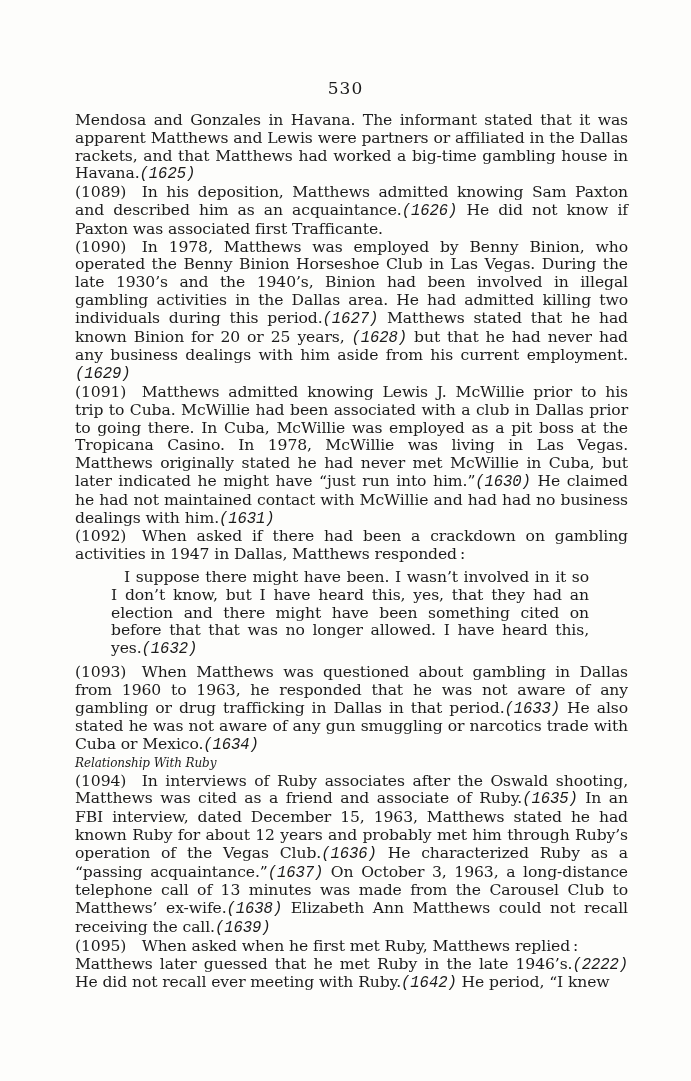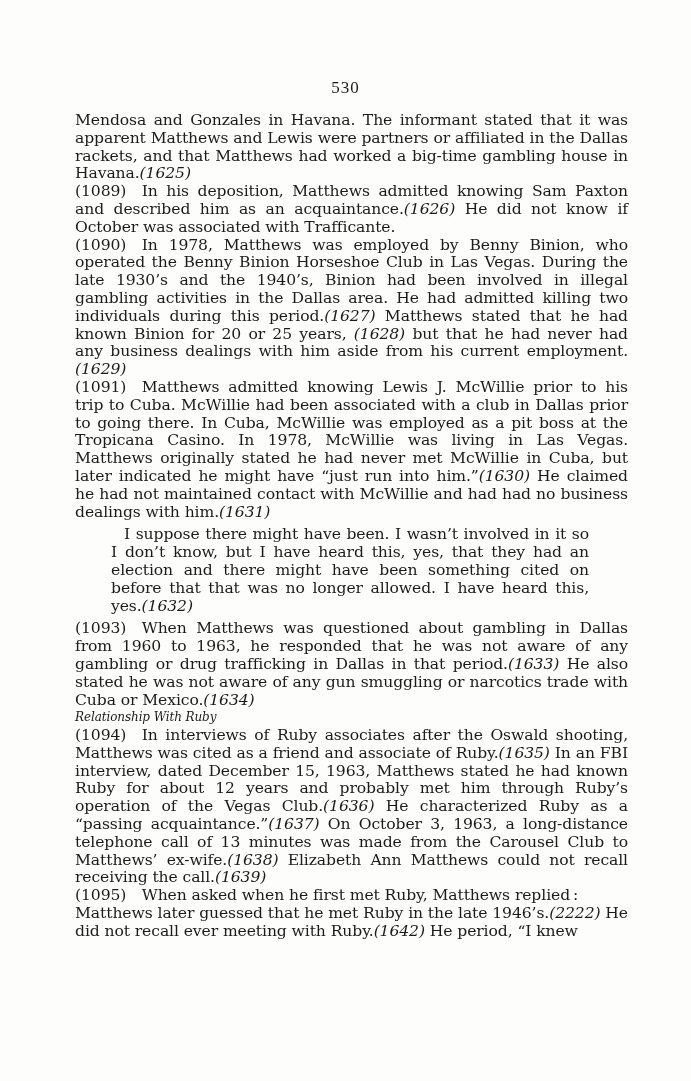--- a/index.html
+++ b/index.html
@@ -15,21 +15,20 @@
   }
   .pagenum {
     position: absolute;
     top: 78px;
     left: 0;
     width: 100%;
     text-align: center;
     font-size: 17px;
     line-height: 20px;
     letter-spacing: 1px;
-    font-family: Liberation Serif, serif;
   }
   .content {
     position: absolute;
     left: 75px;
     top: 112px;
     width: 553px;
     font-size: 15.6px;
     line-height: 17.8px;
     text-align: justify;
     letter-spacing: -0.1px;
@@ -39,32 +38,33 @@
     margin: 5px 0 5px 36px;
     width: 478px;
     text-indent: 13px;
   }
   .heading {
     margin: 7px 0 1px 0;
     font-style: italic;
     font-weight: normal;
     font-size: 12px;
   }
-  i[data-name="citation-ref"] { font-style: italic; }
+  i[data-name="citation-ref"] { font-style: italic; font-family: Liberation Mono, monospace; }
 </style>
 </head>
 <body>
 
 <div class="page" data-name="document-page">
   <div class="pagenum" data-name="page-number">530</div>
   <div class="content" data-name="page-content">
     <p data-name="paragraph-continuation"><span data-name="text-run">Mendosa and Gonzales in Havana. The informant stated that it was apparent Matthews and Lewis were partners or affiliated in the Dallas rackets, and that Matthews had worked a big-time gambling house in Havana.</span><i data-name="citation-ref">(1625)</i></p>
-    <p data-name="paragraph-1089"><span data-name="text-run">(1089) In his deposition, Matthews admitted knowing Sam Paxton and described him as an acquaintance.</span><i data-name="citation-ref">(1626)</i><span data-name="text-run"> He did not know if October was associated with Trafficante.</span></p>
+    <p data-name="paragraph-1089"><span data-name="text-run">(1089) In his deposition, Matthews admitted knowing Sam Paxton and described him as an acquaintance.</span><i data-name="citation-ref">(1626)</i><span data-name="text-run"> He did not know if Paxton was associated first Trafficante.</span></p>
     <p data-name="paragraph-1090"><span data-name="text-run">(1090) In 1978, Matthews was employed by Benny Binion, who operated the Benny Binion Horseshoe Club in Las Vegas. During the late 1930’s and the 1940’s, Binion had been involved in illegal gambling activities in the Dallas area. He had admitted killing two individuals during this period.</span><i data-name="citation-ref">(1627)</i><span data-name="text-run"> Matthews stated that he had known Binion for 20 or 25 years, </span><i data-name="citation-ref">(1628)</i><span data-name="text-run"> but that he had never had any business dealings with him aside from his current employment.</span><i data-name="citation-ref">(1629)</i></p>
     <p data-name="paragraph-1091"><span data-name="text-run">(1091) Matthews admitted knowing Lewis J. McWillie prior to his trip to Cuba. McWillie had been associated with a club in Dallas prior to going there. In Cuba, McWillie was employed as a pit boss at the Tropicana Casino. In 1978, McWillie was living in Las Vegas. Matthews originally stated he had never met McWillie in Cuba, but later indicated he might have “just run into him.”</span><i data-name="citation-ref">(1630)</i><span data-name="text-run"> He claimed he had not maintained contact with McWillie and had had no business dealings with him.</span><i data-name="citation-ref">(1631)</i></p>
+    <p data-name="paragraph-1092"><span data-name="text-run">(1092) When asked if there had been a crackdown on gambling activities in 1947 in Dallas, Matthews responded :</span></p>
     <p class="quote" data-name="blockquote-1632"><span data-name="text-run">I suppose there might have been. I wasn’t involved in it so I don’t know, but I have heard this, yes, that they had an election and there might have been something cited on before that that was no longer allowed. I have heard this, yes.</span><i data-name="citation-ref">(1632)</i></p>
     <p data-name="paragraph-1093"><span data-name="text-run">(1093) When Matthews was questioned about gambling in Dallas from 1960 to 1963, he responded that he was not aware of any gambling or drug trafficking in Dallas in that period.</span><i data-name="citation-ref">(1633)</i><span data-name="text-run"> He also stated he was not aware of any gun smuggling or narcotics trade with Cuba or Mexico.</span><i data-name="citation-ref">(1634)</i></p>
     <p class="heading" data-name="section-heading"><i data-name="section-heading-text">Relationship With Ruby</i></p>
     <p data-name="paragraph-1094"><span data-name="text-run">(1094) In interviews of Ruby associates after the Oswald shooting, Matthews was cited as a friend and associate of Ruby.</span><i data-name="citation-ref">(1635)</i><span data-name="text-run"> In an FBI interview, dated December 15, 1963, Matthews stated he had known Ruby for about 12 years and probably met him through Ruby’s operation of the Vegas Club.</span><i data-name="citation-ref">(1636)</i><span data-name="text-run"> He characterized Ruby as a “passing acquaintance.”</span><i data-name="citation-ref">(1637)</i><span data-name="text-run"> On October 3, 1963, a long-distance telephone call of 13 minutes was made from the Carousel Club to Matthews’ ex-wife.</span><i data-name="citation-ref">(1638)</i><span data-name="text-run"> Elizabeth Ann Matthews could not recall receiving the call.</span><i data-name="citation-ref">(1639)</i></p>
     <p data-name="paragraph-1095"><span data-name="text-run">(1095) When asked when he first met Ruby, Matthews replied :</span></p>
     <p data-name="paragraph-final"><span data-name="text-run">Matthews later guessed that he met Ruby in the late 1946’s.</span><i data-name="citation-ref">(2222)</i><span data-name="text-run"> He did not recall ever meeting with Ruby.</span><i data-name="citation-ref">(1642)</i><span data-name="text-run"> He period, “I knew</span></p>
   </div>
 </div>
 
 </body></html>

